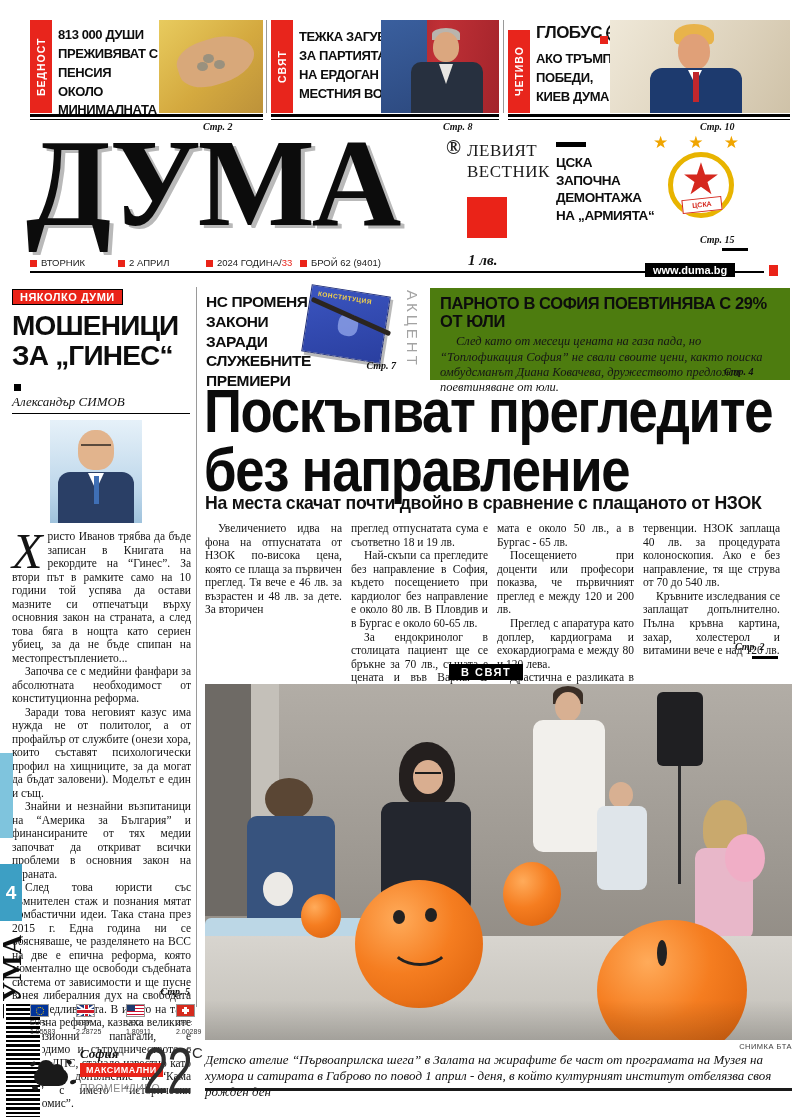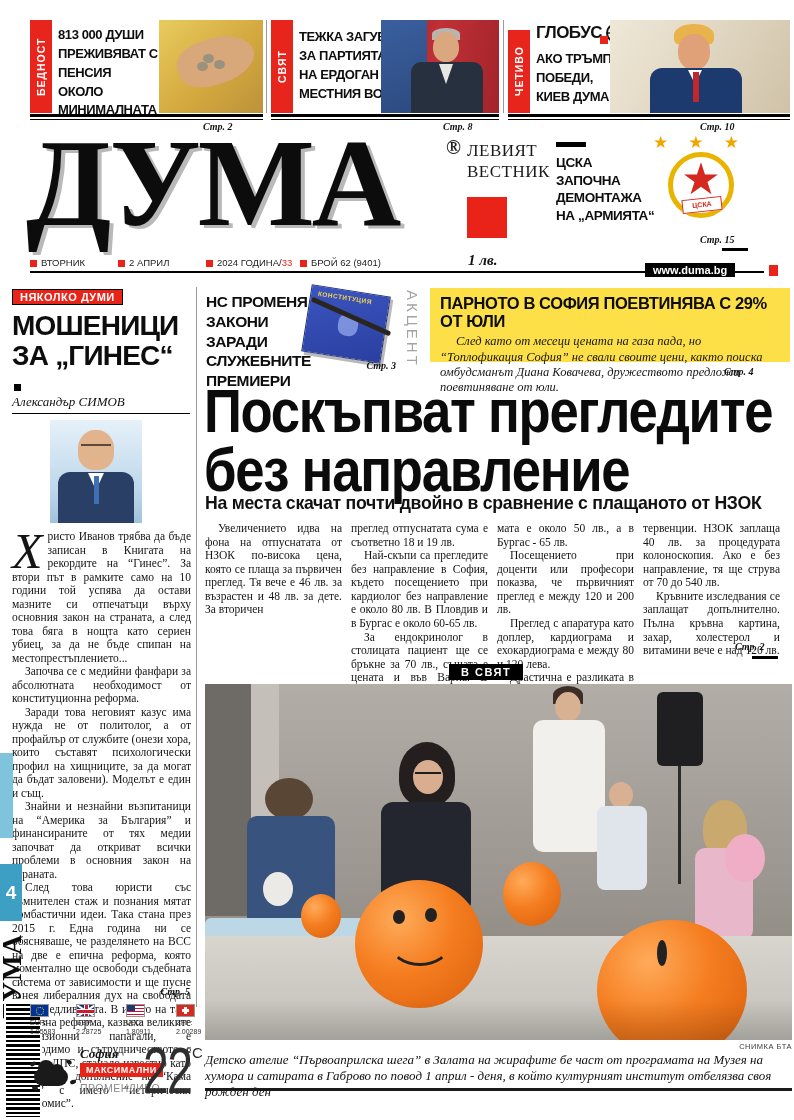--- a/index.html
+++ b/index.html
@@ -96,21 +96,21 @@
   .book{position:absolute;left:300px;top:288px;width:96px;height:74px;}
   .book-cover{position:absolute;left:6px;top:2px;width:78px;height:66px;background:linear-gradient(160deg,#3b55c0 0%,#2a3fa0 100%);
               transform:rotate(9deg);border:1px solid #1d2c78;box-shadow:3px 3px 0 #b9b9b9;}
   .book-title{position:absolute;left:10px;top:6px;width:70px;transform:rotate(9deg);color:#f5d34a;
               font-family:"Liberation Sans",sans-serif;font-weight:700;font-size:6.5px;text-align:center;letter-spacing:0.5px;}
   .book-emblem{position:absolute;left:38px;top:26px;width:20px;height:22px;background:#8fa3e8;border-radius:40%;transform:rotate(9deg);opacity:0.8;}
   .book-pen{position:absolute;left:8px;top:26px;width:86px;height:5px;background:#2b2520;transform:rotate(24deg);border-radius:2px;}
   .nc-page{position:absolute;left:330px;top:360px;width:66px;text-align:right;}
   .akcent-label{position:absolute;left:404px;top:290px;height:80px;writing-mode:vertical-rl;
                 font-family:"Liberation Sans",sans-serif;font-size:15px;letter-spacing:3px;color:#a3a3a3;}
-  .parno-box{position:absolute;left:430px;top:288px;width:360px;height:74px;background:#fde047;padding:6px 10px 0 10px;box-sizing:border-box;}
+  .parno-box{position:absolute;left:430px;top:288px;width:360px;height:92px;background:#4d7c0f;padding:6px 10px 0 10px;box-sizing:border-box;}
   .parno-h{font-size:16.5px;line-height:1.1;color:#0d0d0d;margin:0 0 4px 0;}
   .parno-t{font-style:italic;font-size:12.5px;line-height:1.22;text-indent:16px;margin:0;color:#161616;}
   .parno-page{position:absolute;left:724px;top:366px;}
   
   .main-h{position:absolute;left:204px;top:382px;width:700px;font-size:62px;line-height:0.95;letter-spacing:-1.5px;
           color:#0b0b0b;transform:scaleX(0.85);transform-origin:0 0;}
   .main-sub{position:absolute;left:205px;top:492px;width:640px;font-family:"Liberation Sans",sans-serif;font-weight:700;
             font-size:19px;letter-spacing:-0.3px;color:#111;transform:scaleX(0.93);transform-origin:0 0;}
   .main-col{position:absolute;top:522px;width:137px;font-size:11.5px;line-height:1.18;text-align:justify;color:#141414;}
   .main-col p{margin:0;text-indent:13px;}
@@ -296,21 +296,21 @@
   <div class="edge-duma">ДУМА</div>
   <div class="barcode"></div>
 
   <div class="nc-headline cond">НС ПРОМЕНЯ ЗАКОНИ ЗАРАДИ СЛУЖЕБНИТЕ ПРЕМИЕРИ</div>
   <div class="book">
     <div class="book-cover"></div>
     <div class="book-title">КОНСТИТУЦИЯ</div>
     <div class="book-emblem"></div>
     <div class="book-pen"></div>
   </div>
-  <div class="nc-page pageref">Стр. 3</div>
+  <div class="nc-page pageref">Стр. 7</div>
 
   <div class="akcent-label">АКЦЕНТ</div>
   <div class="parno-box">
     <p class="parno-h cond">ПАРНОТО В СОФИЯ ПОЕВТИНЯВА С 29% ОТ ЮЛИ</p>
     <p class="parno-t">След като от месеци цената на газа пада, но “Топлофикация София” не свали своите цени, както поиска омбудсманът Диана Ковачева, дружеството предложи поевтиняване от юли.</p>
   </div>
   <div class="parno-page pageref">Стр. 4</div>
 
   <div class="main-h cond">
     <div>Поскъпват прегледите</div>

